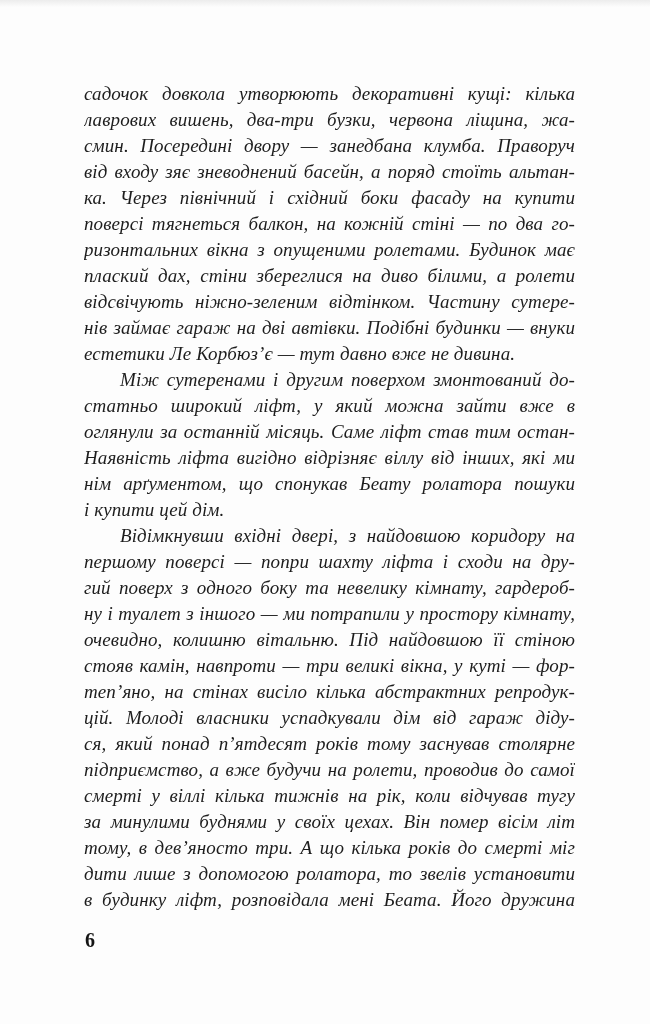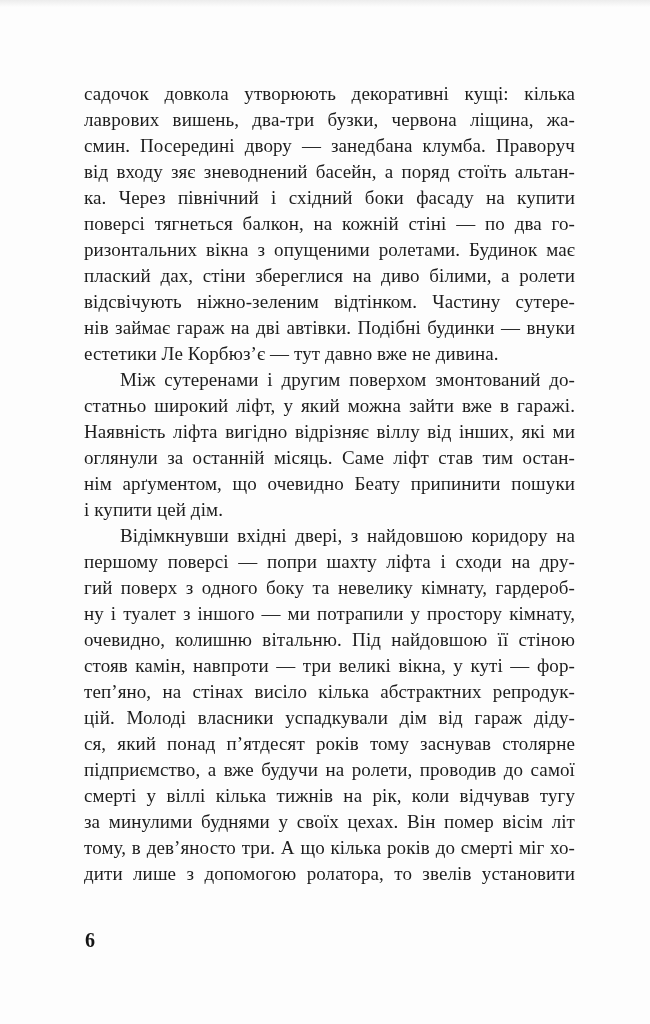--- a/index.html
+++ b/index.html
@@ -31,20 +31,21 @@
   }
   .paragraph {
     margin: 0;
     padding: 0;
   }
   .line {
     text-align: justify;
     text-align-last: justify;
     max-height: 26px;
     overflow: hidden;
+    font-style: italic;
   }
   .line.indent {
     text-indent: 36px;
   }
   .line.endline {
     text-align-last: left;
   }
   .folio {
     position: absolute;
     left: 85px;
@@ -69,36 +70,37 @@
         <div class="line">поверсі тягнеться балкон, на кожній стіні — по два го-</div>
         <div class="line">ризонтальних вікна з опущеними ролетами. Будинок має</div>
         <div class="line">плаский дах, стіни збереглися на диво білими, а ролети</div>
         <div class="line">відсвічують ніжно-зеленим відтінком. Частину сутере-</div>
         <div class="line">нів займає гараж на дві автівки. Подібні будинки — внуки</div>
         <div class="line endline">естетики Ле Корбюз’є — тут давно вже не дивина.</div>
       </div>
       <div class="paragraph">
         <div class="line indent">Між сутеренами і другим поверхом змонтований до-</div>
         <div class="line">статньо широкий ліфт, у який можна зайти вже в гаражі.</div>
+        <div class="line">оглянули за останній місяць. Саме ліфт став тим остан-</div>
         <div class="line">Наявність ліфта вигідно відрізняє віллу від інших, які ми</div>
-        <div class="line">оглянули за останній місяць. Саме ліфт став тим остан-</div>
-        <div class="line">нім арґументом, що очевидно Беату припинити пошуки</div>
+        <div class="line">нім арґументом, що спонукав Беату ролатора пошуки</div>
         <div class="line endline">і купити цей дім.</div>
       </div>
       <div class="paragraph">
         <div class="line indent">Відімкнувши вхідні двері, з найдовшою коридору на</div>
         <div class="line">першому поверсі — попри шахту ліфта і сходи на дру-</div>
         <div class="line">гий поверх з одного боку та невелику кімнату, гардероб-</div>
         <div class="line">ну і туалет з іншого — ми потрапили у простору кімнату,</div>
         <div class="line">очевидно, колишню вітальню. Під найдовшою її стіною</div>
         <div class="line">стояв камін, навпроти — три великі вікна, у куті — фор-</div>
         <div class="line">теп’яно, на стінах висіло кілька абстрактних репродук-</div>
         <div class="line">цій. Молоді власники успадкували дім від гараж діду-</div>
         <div class="line">ся, який понад п’ятдесят років тому заснував столярне</div>
         <div class="line">підприємство, а вже будучи на ролети, проводив до самої</div>
         <div class="line">смерті у віллі кілька тижнів на рік, коли відчував тугу</div>
         <div class="line">за минулими буднями у своїх цехах. Він помер вісім літ</div>
         <div class="line">тому, в дев’яносто три. А що кілька років до смерті міг хо-</div>
         <div class="line">дити лише з допомогою ролатора, то звелів установити</div>
+        <div class="line">в будинку ліфт, розповідала мені Беата. Його дружина</div>
       </div>
     </main>
   <div class="folio">6</div>
 </div>
 
 </body></html>

